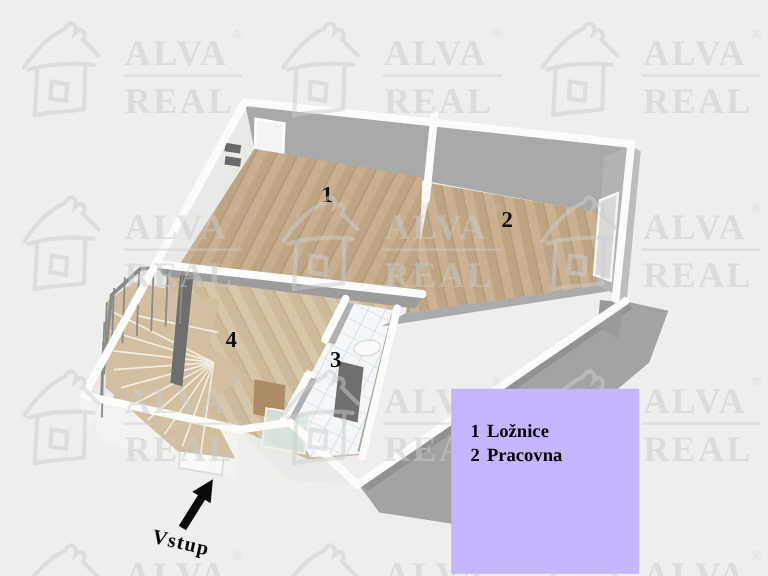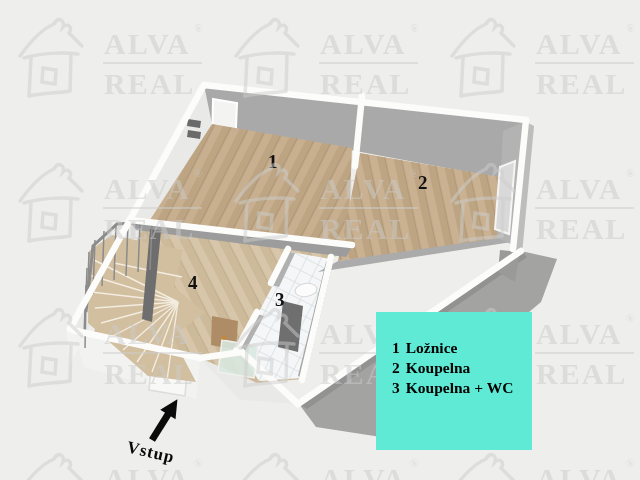--- a/index.html
+++ b/index.html
@@ -8,22 +8,22 @@
     background:#eeeeec;
     font-family:"Liberation Serif", serif;
   }
   .stage{position:absolute;left:0;top:0;width:640px;height:480px;}
   svg text{user-select:none;}
   .room-number{font-family:"Liberation Serif",serif;font-weight:bold;font-size:19px;fill:#111;}
   .vstup-label{font-family:"Liberation Serif",serif;font-weight:bold;font-size:17px;fill:#0a0a0a;letter-spacing:1px;}
   .wm-text{font-family:"Liberation Serif",serif;font-weight:bold;font-size:30px;fill:#cbcbcb;letter-spacing:2px;}
   .wm-reg{font-family:"Liberation Serif",serif;font-size:11px;fill:#cbcbcb;}
   .legend{
-    position:absolute;left:376px;top:312px;width:156px;height:138px;
-    background:#5eead4;z-index:5;box-sizing:border-box;
+    position:absolute;left:376px;top:324px;width:156px;height:154px;
+    background:#c4b5fd;z-index:5;box-sizing:border-box;
     padding:26px 0 0 16px;
   }
   .legend-row{
     font-family:"Liberation Serif",serif;font-weight:bold;font-size:15.5px;
     color:#000;line-height:20px;white-space:nowrap;
   }
   .legend-row .num{margin-right:6px;}
 </style>
 </head>
 <body>
@@ -178,18 +178,15 @@
     <use href="#wm-tile" transform="translate(234,451)"></use>
     <use href="#wm-tile" transform="translate(450,451)"></use>
   </g>
 </svg>
 
 <div class="legend">
   <div class="legend-row">
     <span class="num">1</span><span>Ložnice</span>
   </div>
   <div class="legend-row">
-    <span class="num">2</span><span>Koupelna</span>
-  </div>
-  <div class="legend-row">
-    <span class="num">3</span><span>Koupelna + WC</span>
+    <span class="num">2</span><span>Pracovna</span>
   </div>
 </div>
 
 </body></html>

